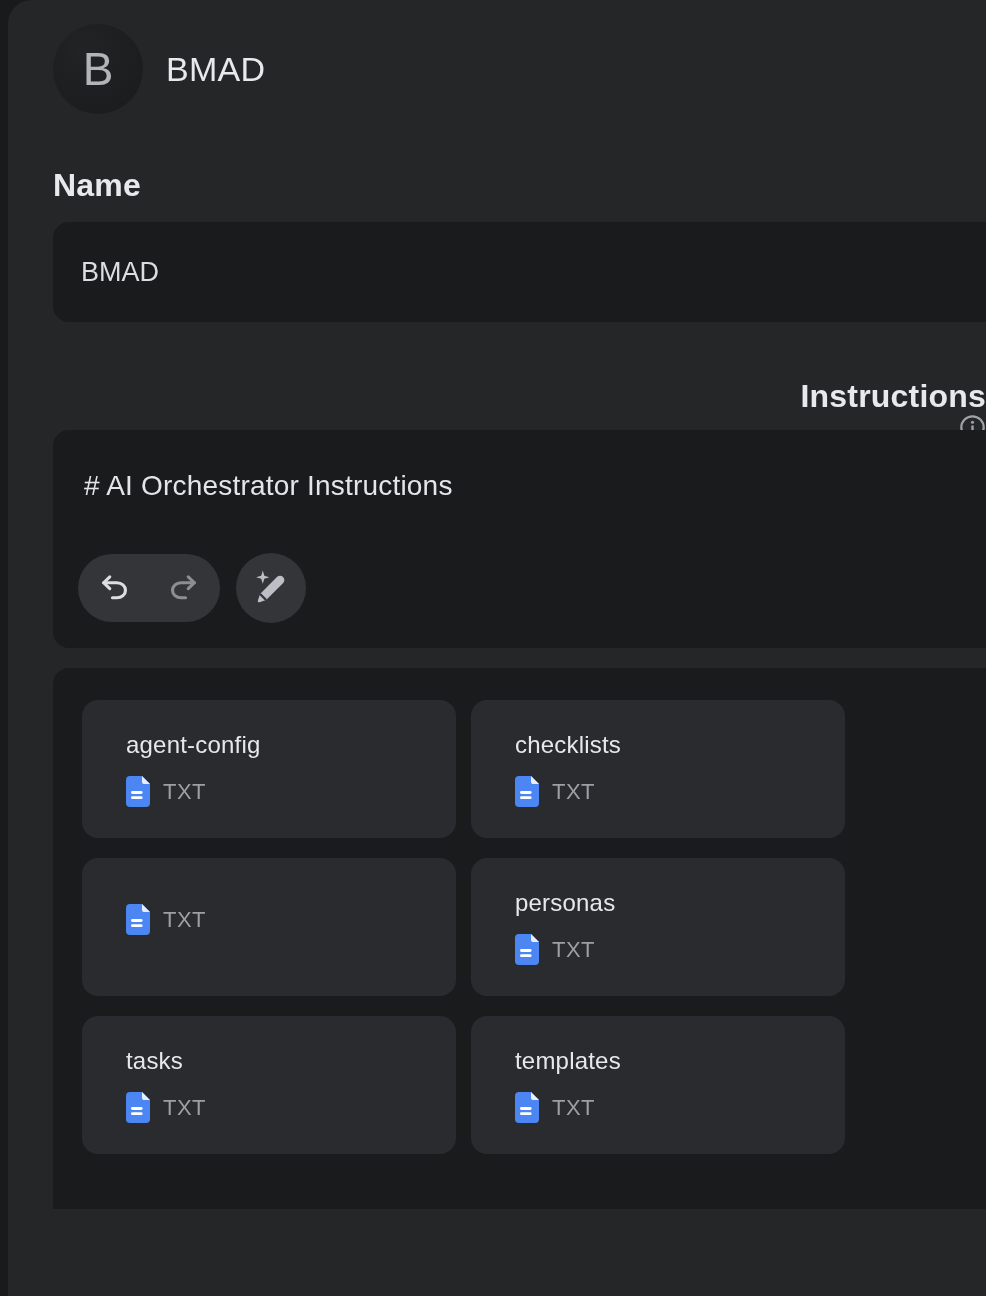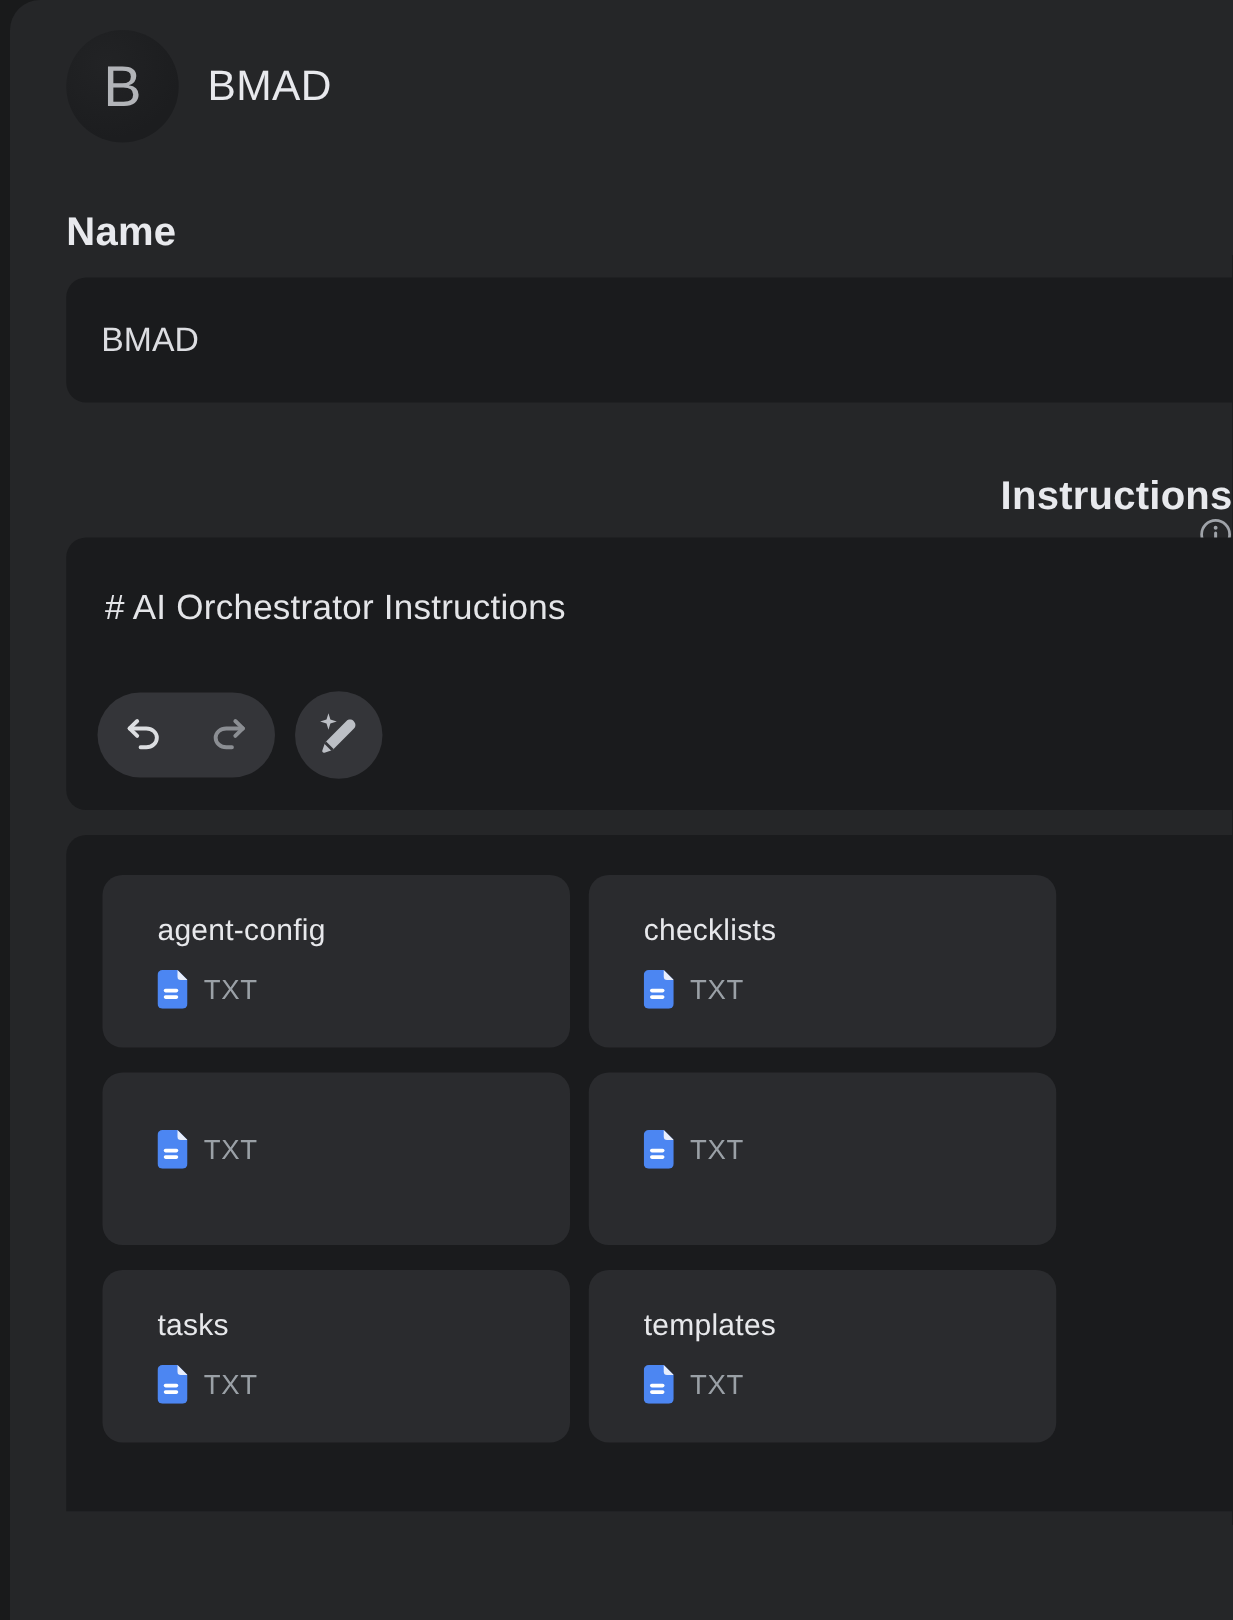--- a/index.html
+++ b/index.html
@@ -215,20 +215,21 @@
           <path d="M16 0 L24 8 H18.6 A2.6 2.6 0 0 1 16 5.4 Z" fill="#e8eefc"></path>
           <rect x="5" y="15" width="11.6" height="2.9" rx="1.45" fill="#ffffff"></rect>
           <rect x="5" y="20.2" width="11.6" height="2.9" rx="1.45" fill="#ffffff"></rect>
         </svg>
       </span>
       <span class="file-type">TXT</span>
     </div>
   </div>
 
   <div class="file-card">
+    <div class="file-name">personas</div>
     <div class="file-meta">
       <span class="doc-icon">
         <svg width="24" height="31" viewBox="0 0 24 31">
           <path d="M4 0 H16 L24 8 V27 A4 4 0 0 1 20 31 H4 A4 4 0 0 1 0 27 V4 A4 4 0 0 1 4 0 Z" fill="#4c86f2"></path>
           <path d="M16 0 L24 8 H18.6 A2.6 2.6 0 0 1 16 5.4 Z" fill="#e8eefc"></path>
           <rect x="5" y="15" width="11.6" height="2.9" rx="1.45" fill="#ffffff"></rect>
           <rect x="5" y="20.2" width="11.6" height="2.9" rx="1.45" fill="#ffffff"></rect>
         </svg>
       </span>
       <span class="file-type">TXT</span>

